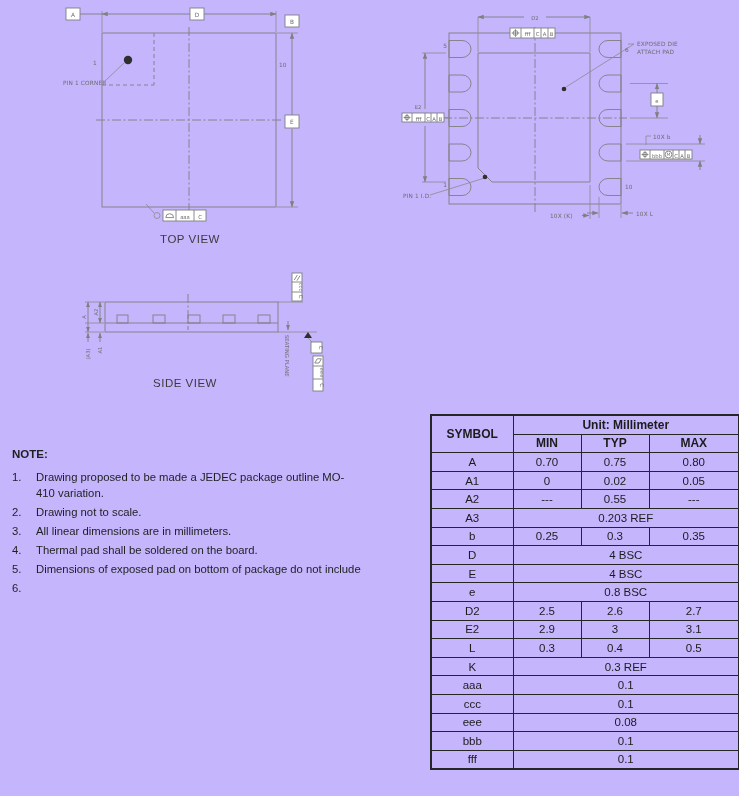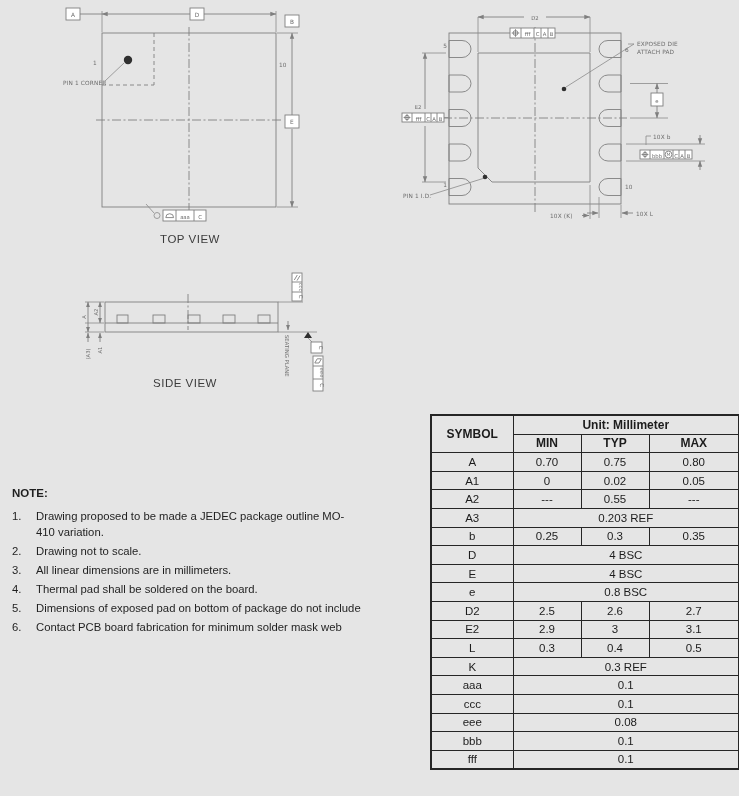--- a/index.html
+++ b/index.html
@@ -1,29 +1,29 @@
 <!DOCTYPE html>
 <html><head>
 <meta charset="utf-8">
 <style>
   html,body{margin:0;padding:0;background:#fff;}
-  #root{position:relative;width:739px;height:796px;background:#e5e5e5;font-family:"Liberation Sans",sans-serif;overflow:hidden;}
+  #root{position:relative;width:739px;height:796px;background:#c4b5fd;font-family:"Liberation Sans",sans-serif;overflow:hidden;}
   
   svg{position:absolute;overflow:visible;}
   .ln{stroke:#7f7f7f;stroke-width:0.9;fill:none;}
   .lnthin{stroke:#8a8a8a;stroke-width:0.8;fill:none;}
   .dash{stroke-dasharray:4 3;}
   .cline{stroke-dasharray:9 2.5 2 2.5;}
   .dt{font-family:"DejaVu Sans",sans-serif;font-size:5.8px;fill:#6e6e6e;letter-spacing:.15px;}
   .dts{font-family:"DejaVu Sans",sans-serif;font-size:5.3px;fill:#6e6e6e;}
   .frame{stroke:#7f7f7f;stroke-width:0.9;fill:#fff;}
   .dot{fill:#2f2f2f;stroke:none;}
   .caption{position:absolute;font-size:11.5px;color:#3b3b3b;letter-spacing:.5px;text-align:center;}
   
-  #notes{position:absolute;left:12px;top:448px;width:402px;color:#1f1f1f;margin-top:39px;}
+  #notes{position:absolute;left:12px;top:448px;width:402px;color:#1f1f1f;}
   #notes .hd{font-size:11.5px;font-weight:bold;margin-bottom:10px;}
   .nitem{display:flex;margin-bottom:3.5px;font-size:11.3px;line-height:15.5px;}
   .nitem .num{width:24px;flex:0 0 24px;}
   .nitem .txt{flex:1;}
   
   #dimtable{position:absolute;left:430px;top:414px;border-collapse:collapse;table-layout:fixed;width:308px;}
   #dimtable th,#dimtable td{border:1px solid #262626;text-align:center;vertical-align:middle;height:17.6px;padding:0;color:#1c1c1c;}
   #dimtable th{font-size:12px;font-weight:bold;}
   #dimtable td{font-size:11.5px;}
   #dimtable{border:2px solid #262626;}
@@ -309,21 +309,20 @@
     </div>
     <div class="nitem">
       <span class="num">5.</span>
       <span class="txt">
         <div>Dimensions of exposed pad on bottom of package do not include</div>
       </span>
     </div>
     <div class="nitem">
       <span class="num">6.</span>
       <span class="txt">
-        <div>Contact PCB board fabrication for minimum solder mask web</div>
       </span>
     </div>
   </div>
 
   <table id="dimtable">
     <colgroup>
         <col style="width:82px">
         <col style="width:68px">
         <col style="width:68px">
         <col style="width:90px">

